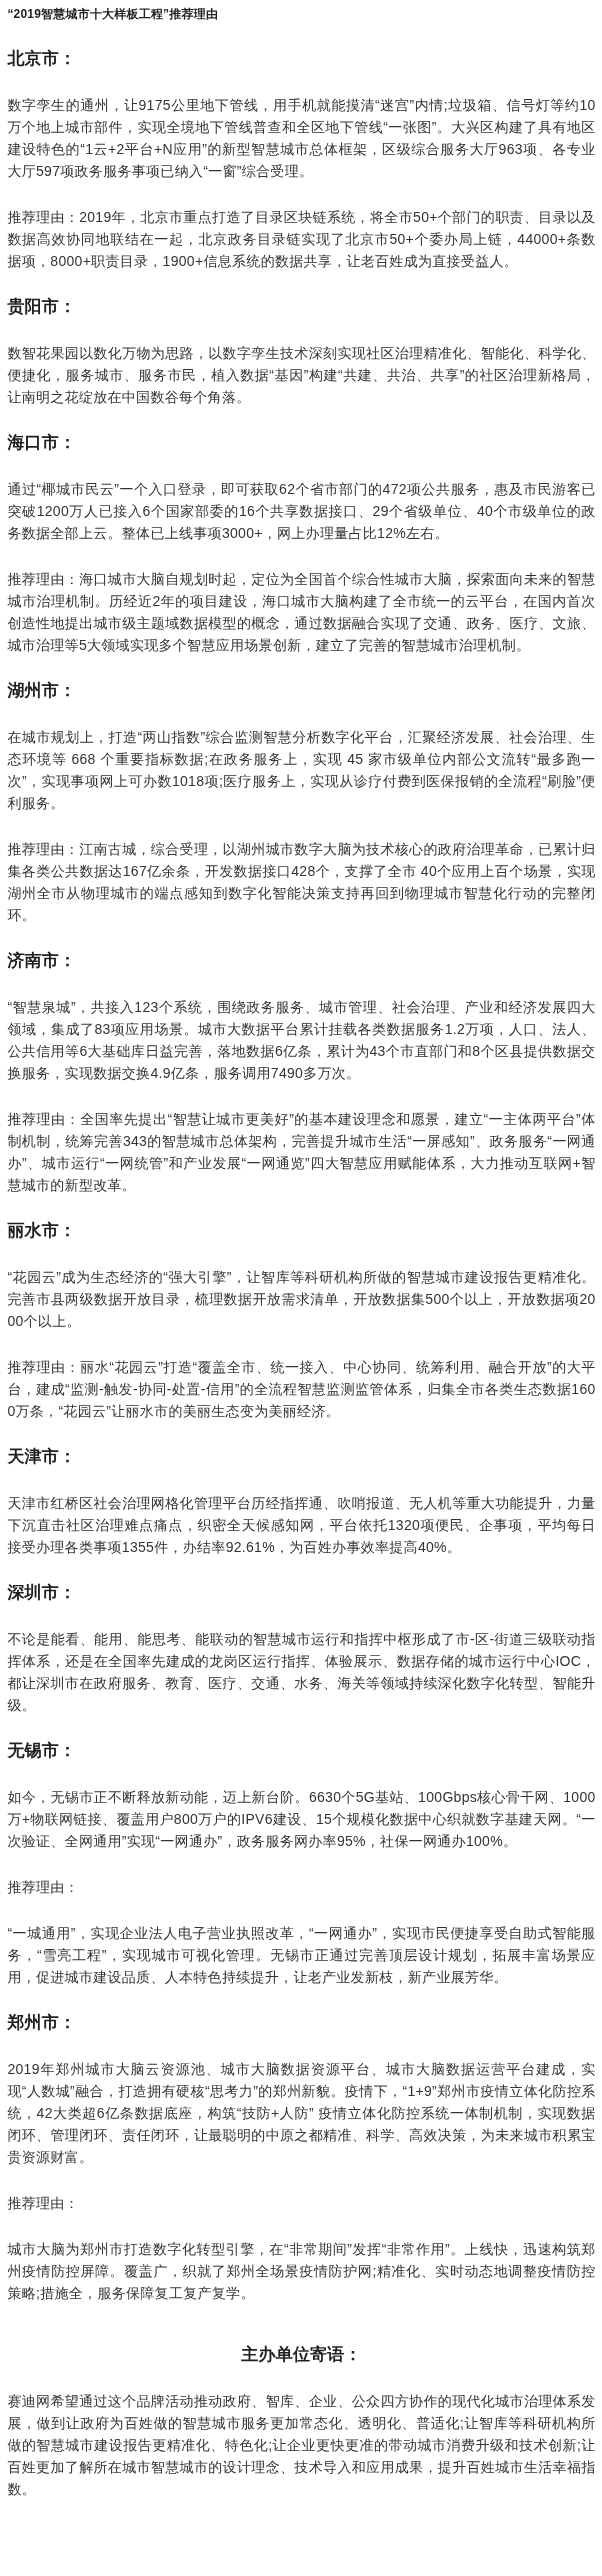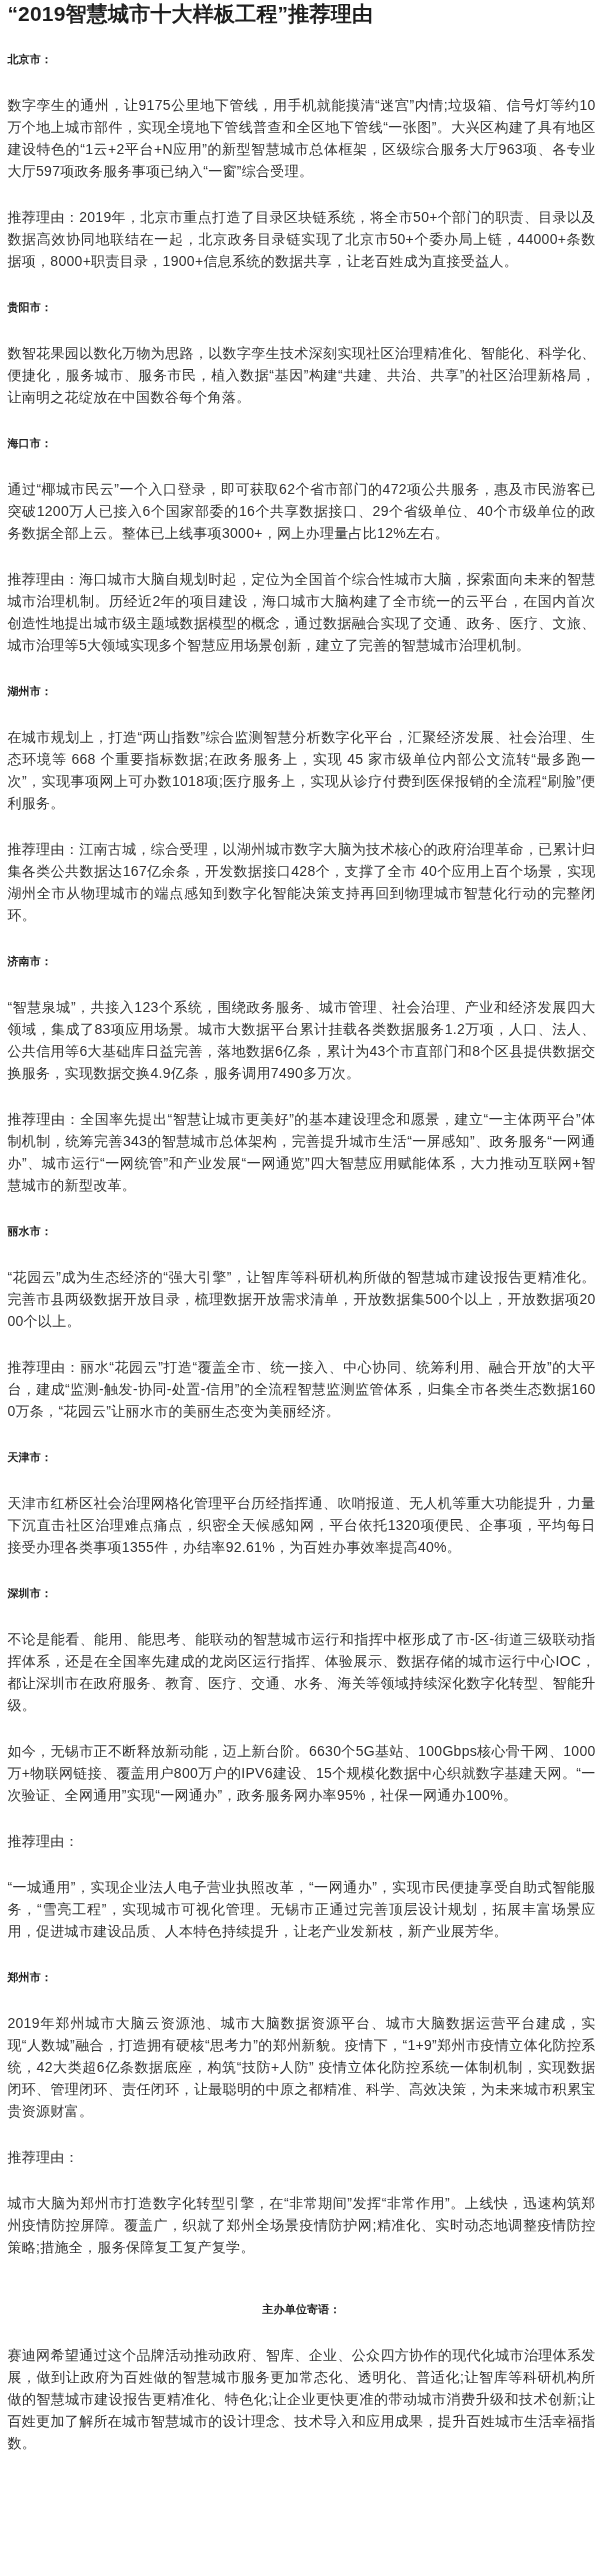--- a/index.html
+++ b/index.html
@@ -7,29 +7,29 @@
     width: 603px;
     font-family: "Liberation Sans", "DejaVu Sans", sans-serif;
     -webkit-font-smoothing: antialiased;
   }
   .page {
     padding: 3.3px 7.4px 20px 7.4px;
     box-sizing: border-box;
     width: 603px;
   }
   h1 {
-    font-size: 21px;
+    font-size: 12px;
     line-height: 22px;
     color: #1f1f1f;
     font-weight: bold;
     margin: 0 0 23px 0;
     letter-spacing: 0.2px;
   }
   h2 {
-    font-size: 11px;
+    font-size: 17px;
     line-height: 22px;
     color: #1f1f1f;
     font-weight: bold;
     margin: 11.5px 0 21.4px 0;
     letter-spacing: 0.2px;
   }
   h2.big-gap { margin-top: 40px; text-align: center; }
   p {
     font-size: 14px;
     line-height: 22px;
@@ -86,20 +86,21 @@
     <h2>天津市：</h2>
     <p>天津市红桥区社会治理网格化管理平台历经指挥通、吹哨报道、无人机等重大功能提升，力量下沉直击社区治理难点痛点，织密全天候感知网，平台依托1320项便民、企事项，平均每日接受办理各类事项1355件，办结率92.61%，为百姓办事效率提高40%。</p>
   </section>
 
   <section>
     <h2>深圳市：</h2>
     <p>不论是能看、能用、能思考、能联动的智慧城市运行和指挥中枢形成了市-区-街道三级联动指挥体系，还是在全国率先建成的龙岗区运行指挥、体验展示、数据存储的城市运行中心IOC，都让深圳市在政府服务、教育、医疗、交通、水务、海关等领域持续深化数字化转型、智能升级。</p>
   </section>
 
   <section>
+    <h2>无锡市：</h2>
     <p>如今，无锡市正不断释放新动能，迈上新台阶。6630个5G基站、100Gbps核心骨干网、1000万+物联网链接、覆盖用户800万户的IPV6建设、15个规模化数据中心织就数字基建天网。“一次验证、全网通用”实现“一网通办”，政务服务网办率95%，社保一网通办100%。</p>
     <p>推荐理由：</p>
     <p>“一城通用”，实现企业法人电子营业执照改革，“一网通办”，实现市民便捷享受自助式智能服务，“雪亮工程”，实现城市可视化管理。无锡市正通过完善顶层设计规划，拓展丰富场景应用，促进城市建设品质、人本特色持续提升，让老产业发新枝，新产业展芳华。</p>
   </section>
 
   <section>
     <h2>郑州市：</h2>
     <p>2019年郑州城市大脑云资源池、城市大脑数据资源平台、城市大脑数据运营平台建成，实现“人数城”融合，打造拥有硬核“思考力”的郑州新貌。疫情下，“1+9”郑州市疫情立体化防控系统，42大类超6亿条数据底座，构筑“技防+人防” 疫情立体化防控系统一体制机制，实现数据闭环、管理闭环、责任闭环，让最聪明的中原之都精准、科学、高效决策，为未来城市积累宝贵资源财富。</p>
     <p>推荐理由：</p>
     <p>城市大脑为郑州市打造数字化转型引擎，在“非常期间”发挥“非常作用”。上线快，迅速构筑郑州疫情防控屏障。覆盖广，织就了郑州全场景疫情防护网;精准化、实时动态地调整疫情防控策略;措施全，服务保障复工复产复学。</p>

